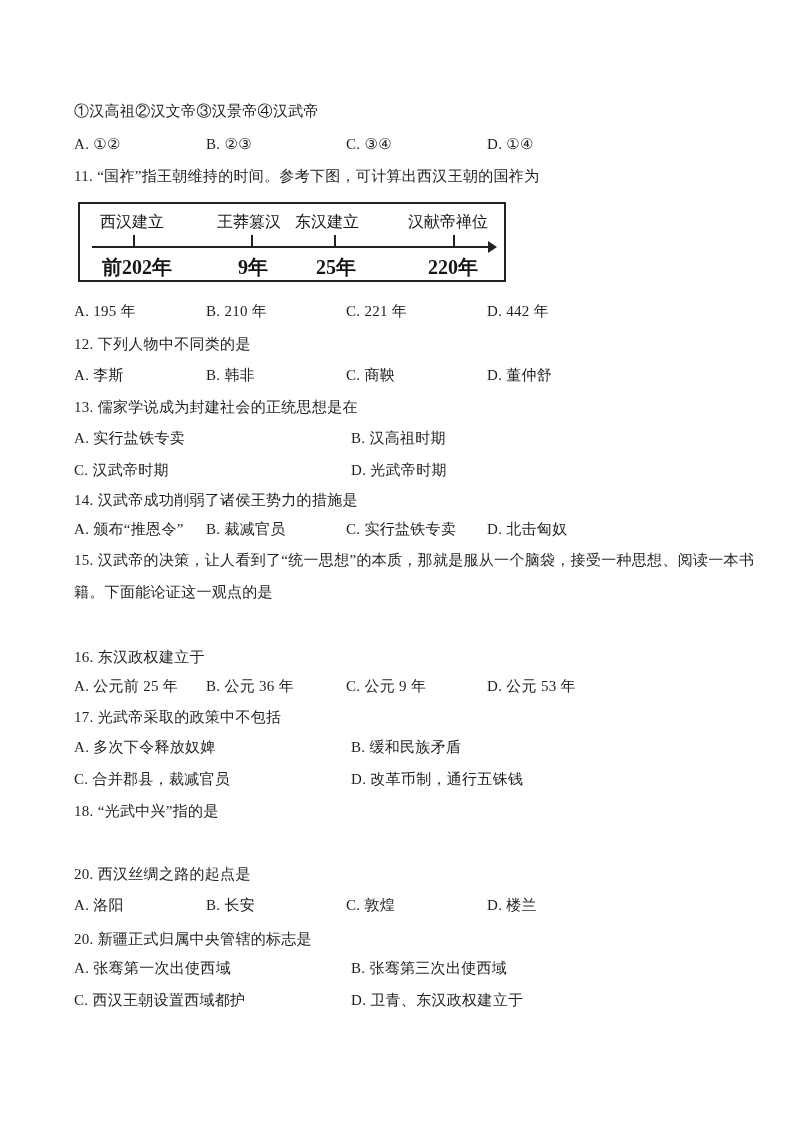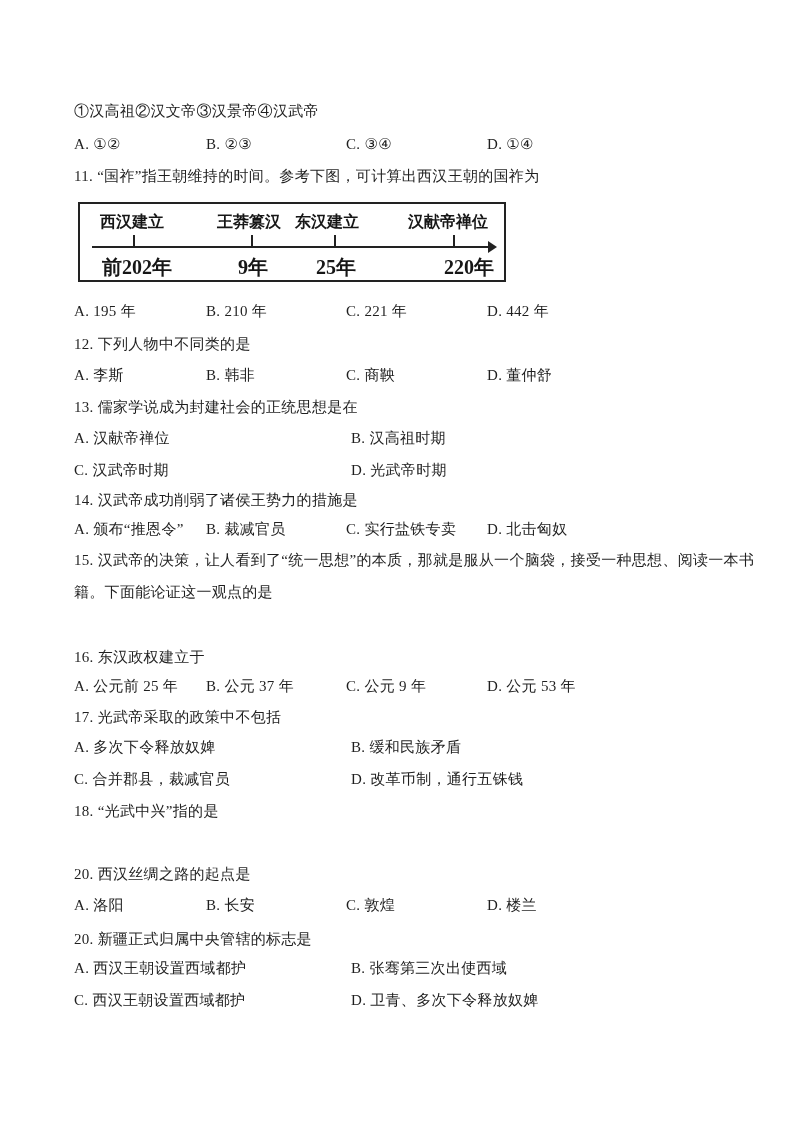--- a/index.html
+++ b/index.html
@@ -17,21 +17,21 @@
   .stem{position:absolute;left:70px;white-space:nowrap;}
   .opt{position:absolute;white-space:nowrap;}
   .p1{left:70px}.p2{left:202px}.p3{left:342px}.p4{left:483px}
   .c1{left:70px}.c2{left:347px}
 
   
   .tl-box{
     position:absolute;left:78px;top:202px;width:428px;height:80px;
     border:2px solid #222;box-sizing:border-box;background:#fff;
   }
-  .tl-ev{position:absolute;top:8px;font-size:16px;font-weight:bold;white-space:nowrap;color:#161616;}
+  .tl-ev{position:absolute;top:8px;font-size:16px;font-weight:normal;white-space:nowrap;color:#161616;}
   .tl-yr{position:absolute;top:50px;font-size:20px;font-weight:bold;white-space:nowrap;color:#161616;}
   .tl-axis{position:absolute;left:12px;top:42px;width:398px;height:2px;background:#222;}
   .tl-arrow{
     position:absolute;left:408px;top:37px;width:0;height:0;
     border-left:9px solid #222;border-top:6px solid transparent;border-bottom:6px solid transparent;
   }
   .tl-tick{position:absolute;top:31px;width:2px;height:12px;background:#222;}
 </style>
 </head>
 <body>
@@ -59,21 +59,21 @@
     <span class="tl-ev" style="left:328px">汉献帝禅位</span>
     <div class="tl-axis"></div>
     <div class="tl-arrow"></div>
     <div class="tl-tick" style="left:53px"></div>
     <div class="tl-tick" style="left:171px"></div>
     <div class="tl-tick" style="left:254px"></div>
     <div class="tl-tick" style="left:373px"></div>
     <span class="tl-yr" style="left:22px">前202年</span>
     <span class="tl-yr" style="left:158px">9年</span>
     <span class="tl-yr" style="left:236px">25年</span>
-    <span class="tl-yr" style="left:364px">220年</span>
+    <span class="tl-yr" style="left:348px">220年</span>
   </div>
 
   <div class="row" style="top:301px">
     <span class="opt p1">A. 195 年</span>
     <span class="opt p2">B. 210 年</span>
     <span class="opt p3">C. 221 年</span>
     <span class="opt p4">D. 442 年</span>
   </div>
 
   <div class="row" style="top:334px">
@@ -83,21 +83,21 @@
     <span class="opt p1">A. 李斯</span>
     <span class="opt p2">B. 韩非</span>
     <span class="opt p3">C. 商鞅</span>
     <span class="opt p4">D. 董仲舒</span>
   </div>
 
   <div class="row" style="top:397px">
     <span class="stem">13. 儒家学说成为封建社会的正统思想是在</span>
   </div>
   <div class="row" style="top:428px">
-    <span class="opt c1">A. 汉献帝禅位</span>
+    <span class="opt c1">A. 实行盐铁专卖</span>
     <span class="opt c2">B. 汉高祖时期</span>
   </div>
   <div class="row" style="top:460px">
     <span class="opt c1">C. 汉武帝时期</span>
     <span class="opt c2">D. 光武帝时期</span>
   </div>
 
   <div class="row" style="top:490px">
     <span class="stem">14. 汉武帝成功削弱了诸侯王势力的措施是</span>
   </div>
@@ -113,21 +113,21 @@
   </div>
   <div class="row" style="top:582px">
     <span class="stem">籍。下面能论证这一观点的是</span>
   </div>
 
   <div class="row" style="top:647px">
     <span class="stem">16. 东汉政权建立于</span>
   </div>
   <div class="row" style="top:676px">
     <span class="opt p1">A. 公元前 25 年</span>
-    <span class="opt p2">B. 公元 37 年</span>
+    <span class="opt p2">B. 公元 36 年</span>
     <span class="opt p3">C. 公元 9 年</span>
     <span class="opt p4">D. 公元 53 年</span>
   </div>
 
   <div class="row" style="top:707px">
     <span class="stem">17. 光武帝采取的政策中不包括</span>
   </div>
   <div class="row" style="top:737px">
     <span class="opt c1">A. 多次下令释放奴婢</span>
     <span class="opt c2">B. 缓和民族矛盾</span>
@@ -148,21 +148,21 @@
     <span class="opt p1">A. 洛阳</span>
     <span class="opt p2">B. 长安</span>
     <span class="opt p3">C. 敦煌</span>
     <span class="opt p4">D. 楼兰</span>
   </div>
 
   <div class="row" style="top:929px">
     <span class="stem">20. 新疆正式归属中央管辖的标志是</span>
   </div>
   <div class="row" style="top:958px">
-    <span class="opt c1">A. 西汉王朝设置西域都护</span>
+    <span class="opt c1">A. 张骞第一次出使西域</span>
     <span class="opt c2">B. 张骞第三次出使西域</span>
   </div>
   <div class="row" style="top:990px">
     <span class="opt c1">C. 西汉王朝设置西域都护</span>
-    <span class="opt c2">D. 卫青、多次下令释放奴婢</span>
+    <span class="opt c2">D. 卫青、东汉政权建立于</span>
   </div>
 
 </div>
 
 </body></html>

